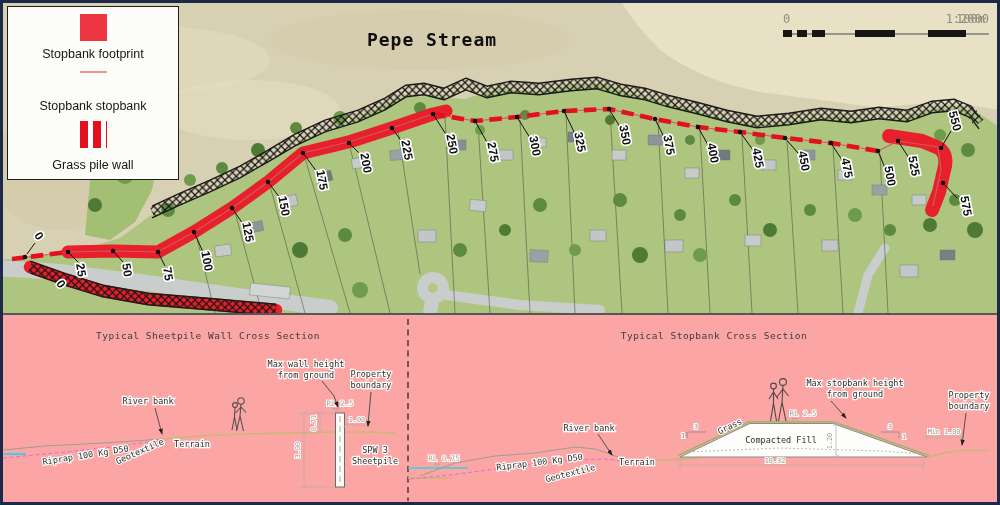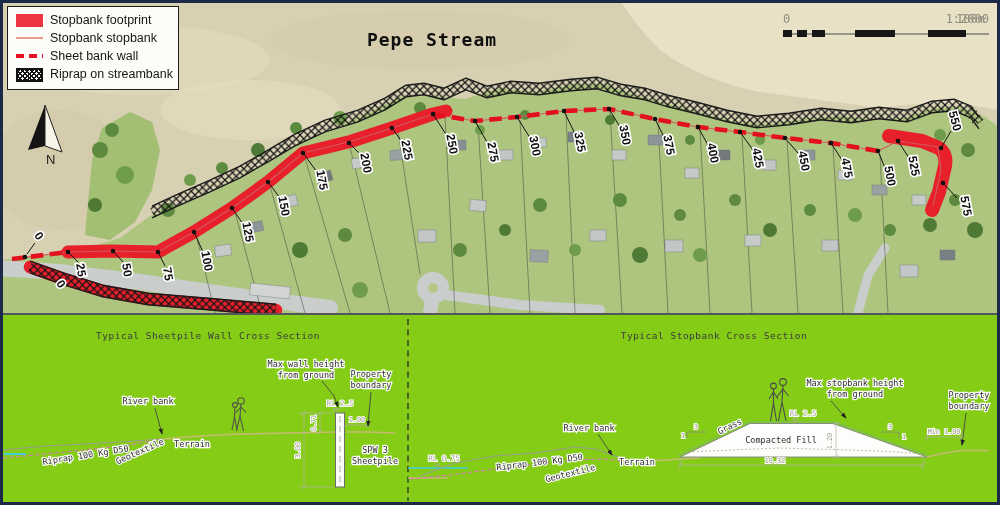--- a/index.html
+++ b/index.html
@@ -1,24 +1,24 @@
 <!DOCTYPE html>
 <html><head>
 <meta charset="utf-8">
 <style>
   html,body{margin:0;padding:0;background:#ffffff;}
   body{width:1000px;height:505px;font-family:"Liberation Sans",sans-serif;}
   .stage{position:relative;width:1000px;height:505px;overflow:hidden;background:#fff;}
   .map-panel{position:absolute;left:0;top:0;width:1000px;height:313px;}
   .map-panel svg{display:block;}
-  .sections-panel{position:absolute;left:0;top:313px;width:1000px;height:192px;background:#84cc16;border-top:2px solid #55565a;box-sizing:border-box;}
+  .sections-panel{position:absolute;left:0;top:313px;width:1000px;height:192px;background:#fca5a5;border-top:2px solid #55565a;box-sizing:border-box;}
   .frame{position:absolute;inset:0;border:3px solid #1c2948;pointer-events:none;box-sizing:border-box;}
   
   .legend{position:absolute;left:7px;top:6px;width:172px;background:#fcfcf9;border:1.5px solid #1d1d1d;padding:7px 8px;display:flex;flex-direction:column;gap:5px;box-sizing:border-box;}
-  .legend-row{display:flex;align-items:center;gap:7px;font-size:12.5px;color:#161616;white-space:nowrap;line-height:1;}
+  .legend-row{display:flex;align-items:center;gap:7px;font-size:12.5px;color:#161616;white-space:nowrap;line-height:1;flex-direction:column;}
   .sw{width:27px;flex:0 0 27px;height:13px;position:relative;}
   .sw-fill{background:#ee3642;}
   .sw-line{background:linear-gradient(#fcfcf9 5px,#e89a90 5px,#e89a90 7.5px,#fcfcf9 7.5px);}
   .sw-dash{height:4px;margin:4px 0;background:repeating-linear-gradient(90deg,#e3111f 0 8px,rgba(0,0,0,0) 8px 13px);}
   .sw-hatch{border:2px solid #111;box-sizing:border-box;height:14px;background:
      repeating-linear-gradient(45deg,rgba(0,0,0,0) 0 2.1px,#141414 2.1px 3.3px),
      repeating-linear-gradient(-45deg,rgba(0,0,0,0) 0 2.1px,#141414 2.1px 3.3px),#fff;}
   
   .scalebar{position:absolute;left:783px;top:12px;width:206px;}
   .scale-labels{position:relative;height:16px;font-family:"DejaVu Sans Mono",monospace;font-size:12px;color:#8e8c7e;}
@@ -246,25 +246,21 @@
       <div class="legend-row">
         <span class="sw sw-fill"></span>
         <span>Stopbank footprint</span>
       </div>
       <div class="legend-row">
         <span class="sw sw-line"></span>
         <span>Stopbank stopbank</span>
       </div>
       <div class="legend-row">
         <span class="sw sw-dash"></span>
-        <span>Sheet bank wall</span>
-      </div>
-      <div class="legend-row">
-        <span class="sw sw-hatch"></span>
-        <span>Riprap on streambank</span>
+        <span>Grass pile wall</span>
       </div>
     </div>
 
     <div class="scalebar">
       <div class="scale-labels">
         <span class="sl-left">0</span>
         <span class="sl-mid">1:2000</span>
         <span class="sl-right">100m</span>
       </div>
       <div class="scale-graphic">

